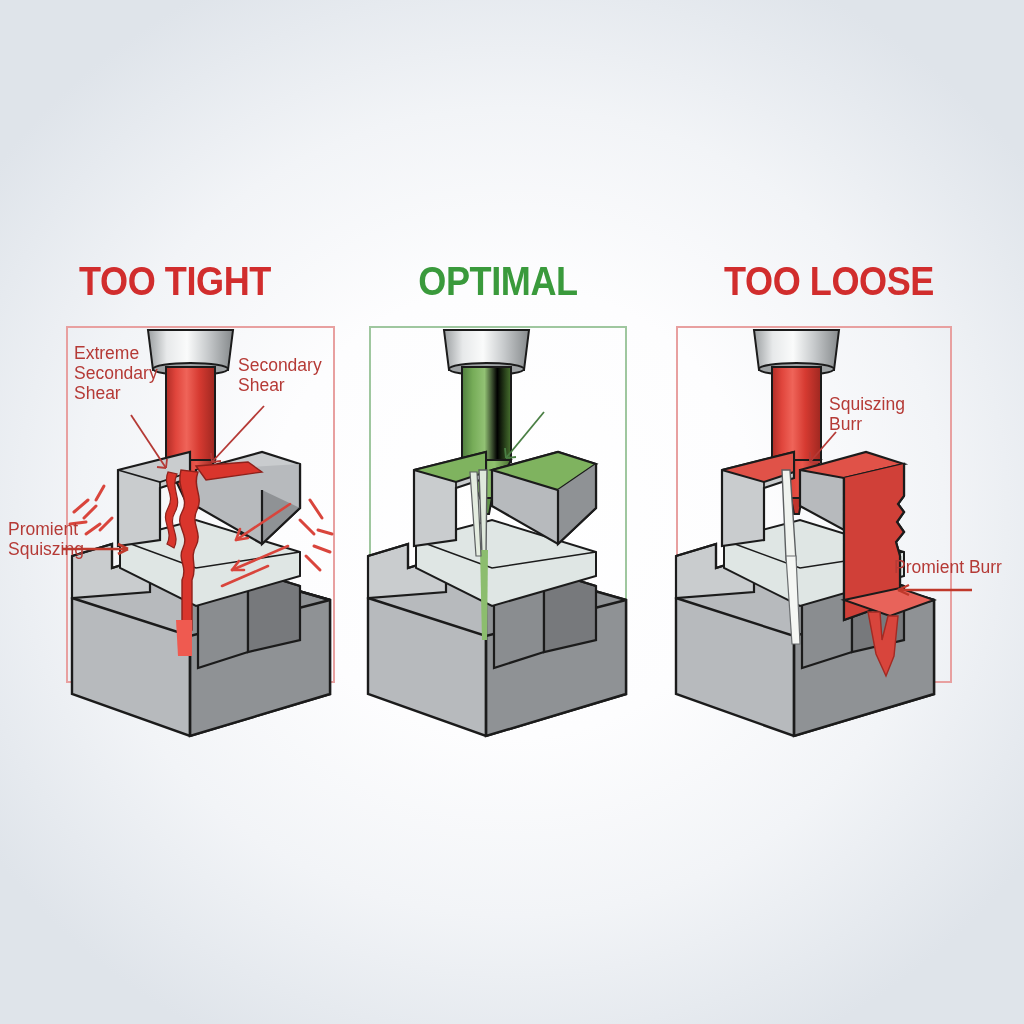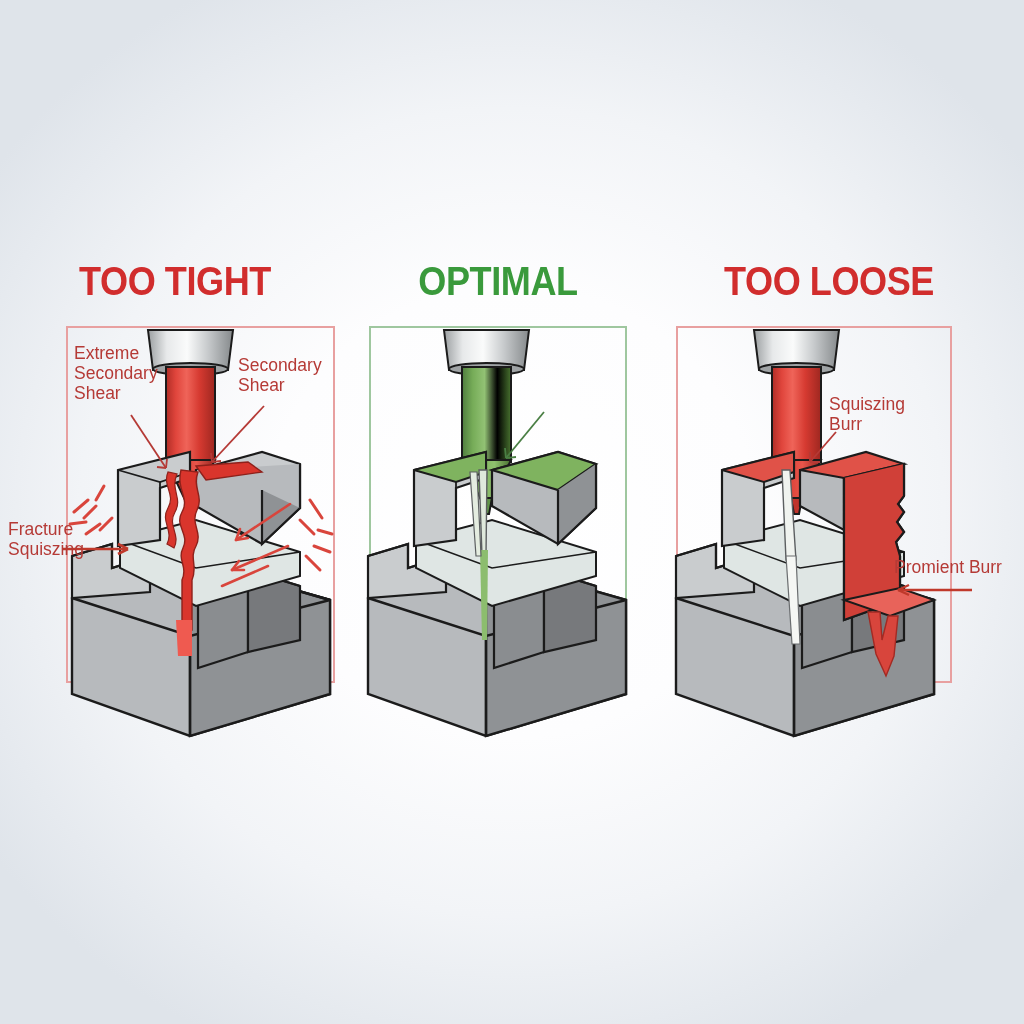--- a/index.html
+++ b/index.html
@@ -153,21 +153,21 @@
         <path d="M264 406 L212 462"></path>
           <path d="M212 462 l9 -1 M212 462 l-1 -9"></path>
       </g>
     </svg>
 
     <div class="lbl" style="left:74px;top:344px;color:#b53a36;text-align:left;width:100px;">Extreme
 Secondary
 Shear</div>
     <div class="lbl" style="left:238px;top:356px;color:#b53a36;text-align:left;width:100px;">Secondary
 Shear</div>
-    <div class="lbl" style="left:8px;top:520px;color:#b53a36;text-align:left;width:110px;">Fracture
+    <div class="lbl" style="left:8px;top:520px;color:#b53a36;text-align:left;width:110px;">Promient
 Squiszing</div>
   </div>
 
   <div class="panel" style="left:336px;width:324px;">
     <div class="ptitle" style="color:#3a9a3c;">OPTIMAL</div>
     <div class="frame" style="left:33px;top:326px;width:254px;height:353px;border-color:#9fc79f;"></div>
 
     <svg width="324" height="1024" viewBox="0 0 324 1024">
       <defs>
         <linearGradient id="capg2" x1="0" y1="0" x2="1" y2="0">

